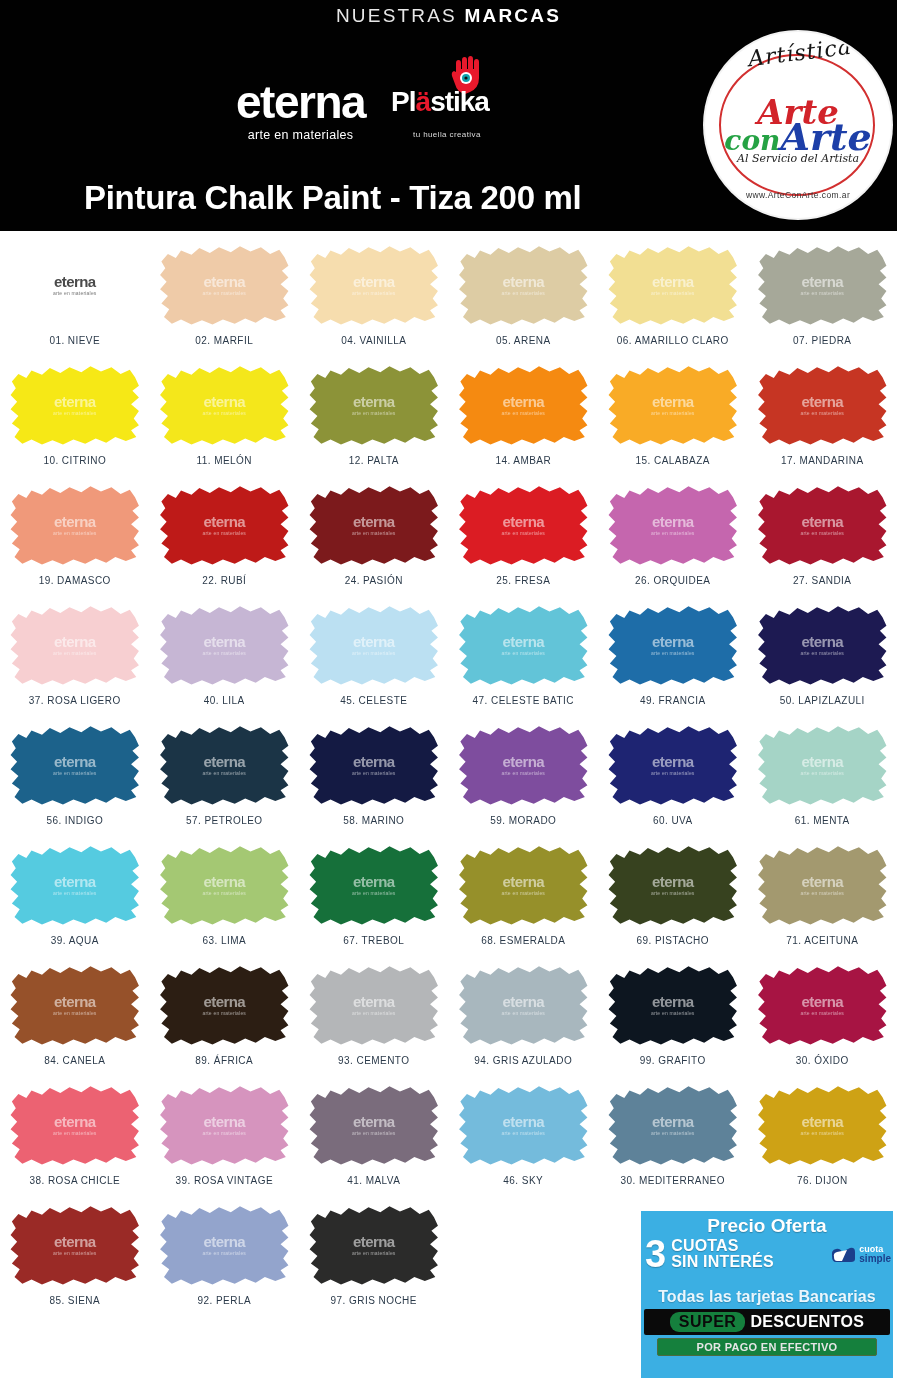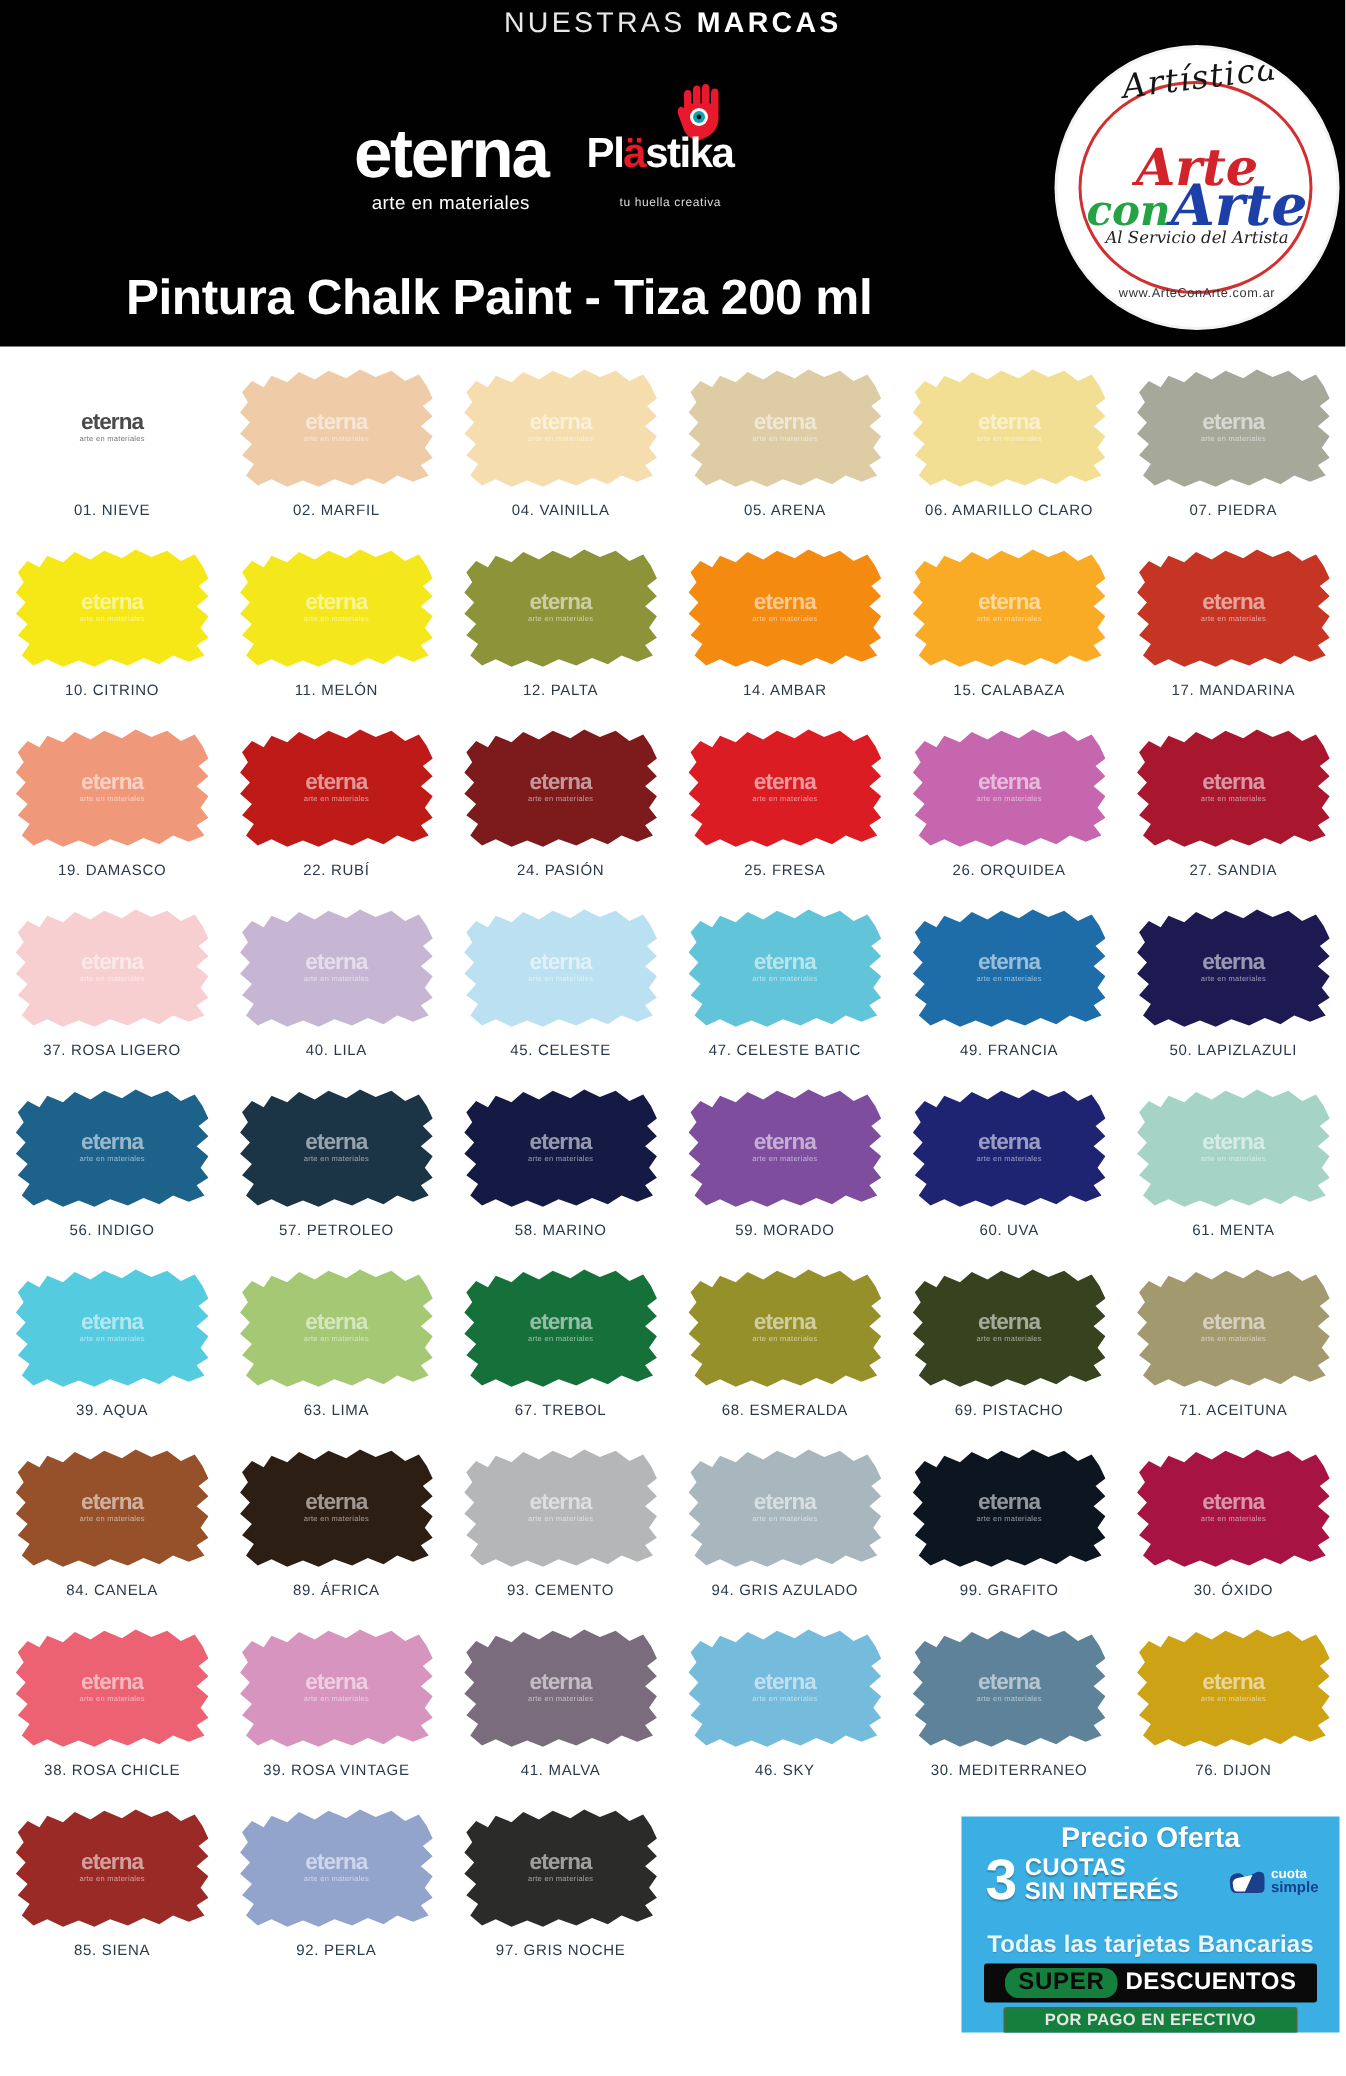--- a/index.html
+++ b/index.html
@@ -173,25 +173,25 @@
     color:#2b3a4a;
     letter-spacing:0.45px;
     text-align:left;
     white-space:nowrap;
   }
 
   
   .promo{
     position:absolute;
     left:641px;top:1211px;
-    width:252px;height:144px;
+    width:252px;height:167px;
     background:#3bafe3;
     overflow:hidden;
     box-sizing:border-box;
-    padding:3px 12px;
+    padding:3px 0;
   }
   .promo-title{
     text-align:center;color:#ffffff;font-weight:bold;
     font-size:19px;line-height:1.05;margin-top:2px;
     text-shadow:0 1px 1px rgba(0,0,0,.25);
   }
   .promo-cuotas{
     display:flex;align-items:center;margin-top:1px;
   }
   .promo-num{

